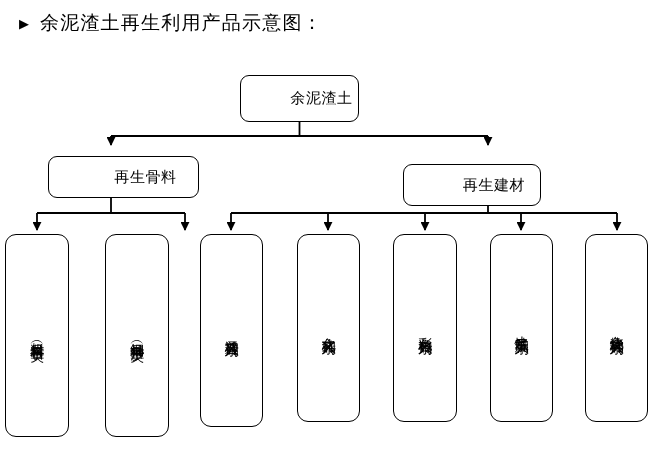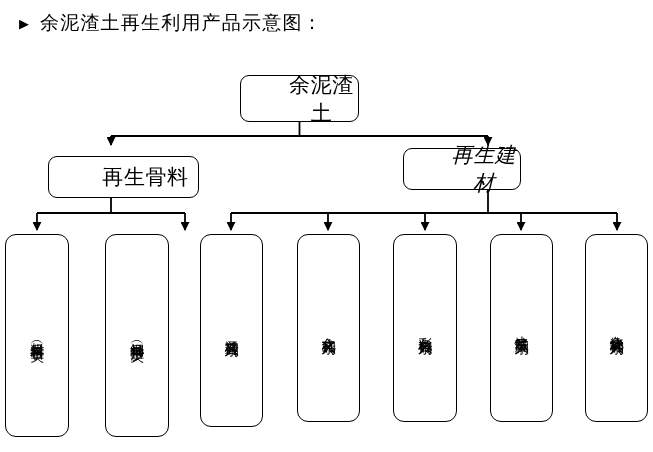--- a/index.html
+++ b/index.html
@@ -64,21 +64,21 @@
     border: 1.6px solid #000000;
     background: #ffffff;
     display: flex;
     align-items: center;
     justify-content: center;
     text-align: center;
   }
   .node.root,
   .node.mid {
     border-radius: 9px;
-    font-size: 21px;
+    font-size: 15px;
     letter-spacing: 0.6px;
     padding-left: 44px;
   }
   .node.leaf {
     border-radius: 11px;
     padding: 9px 2px;
   }
   .leaf-text {
     writing-mode: vertical-rl;
     text-orientation: upright;
@@ -132,21 +132,21 @@
   </svg>
 
   <div class="node root" style="left:240px; top:75px; width:119px; height:47px;">
     <span>余泥渣土</span>
   </div>
 
   <div class="node mid" style="left:48px; top:156px; width:151px; height:42px;">
     <span>再生骨料</span>
   </div>
 
-  <div class="node mid" style="left:403px; top:148px; width:118px; height:42px;font-style:italic;">
+  <div class="node mid" style="left:403px; top:164px; width:138px; height:42px;">
     <span>再生建材</span>
   </div>
 
   <div class="node leaf" style="left:5px; top:234px; width:64px; height:203px;">
     <span class="leaf-text">粗骨料（石子类）</span>
   </div>
 
   <div class="node leaf" style="left:105px; top:234px; width:64px; height:203px;">
     <span class="leaf-text">细骨料（沙子类）</span>
   </div>

